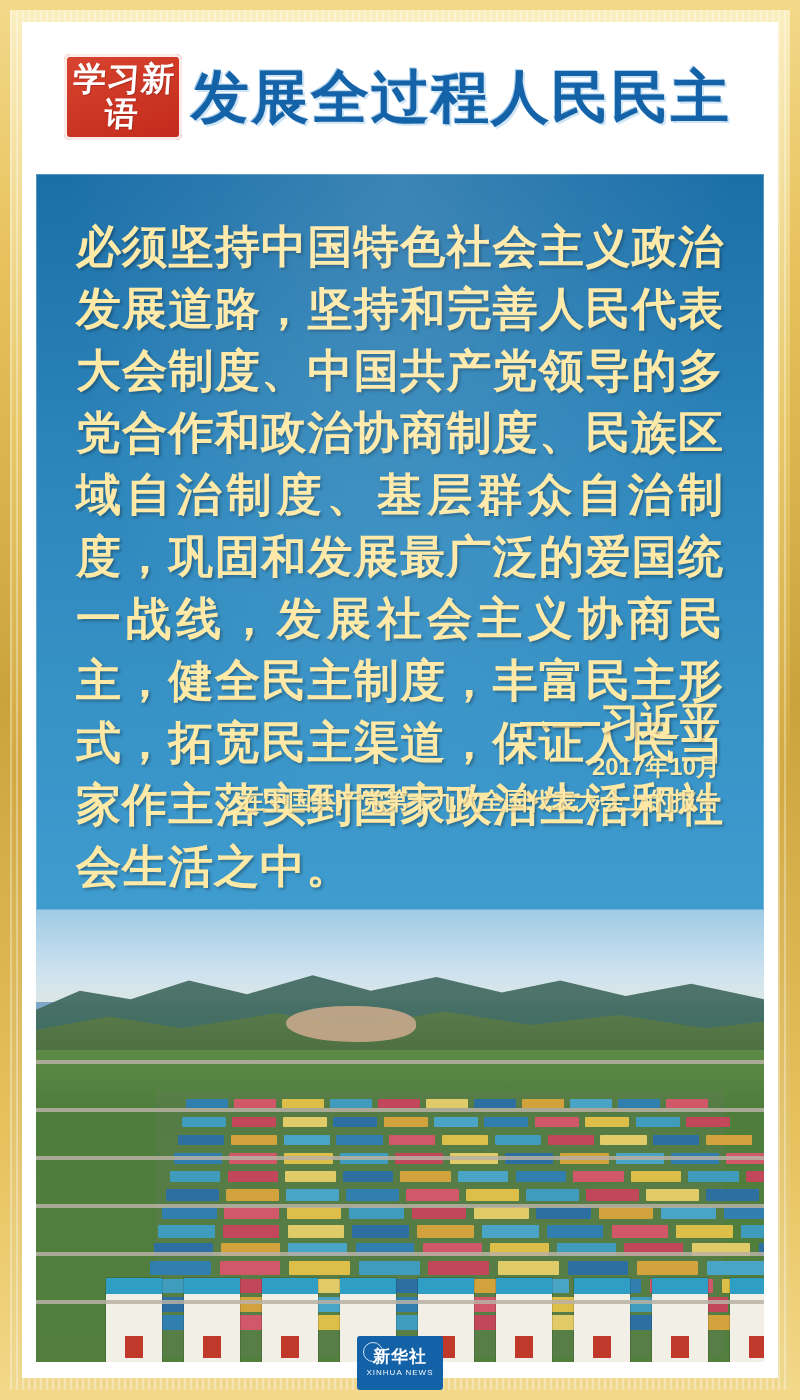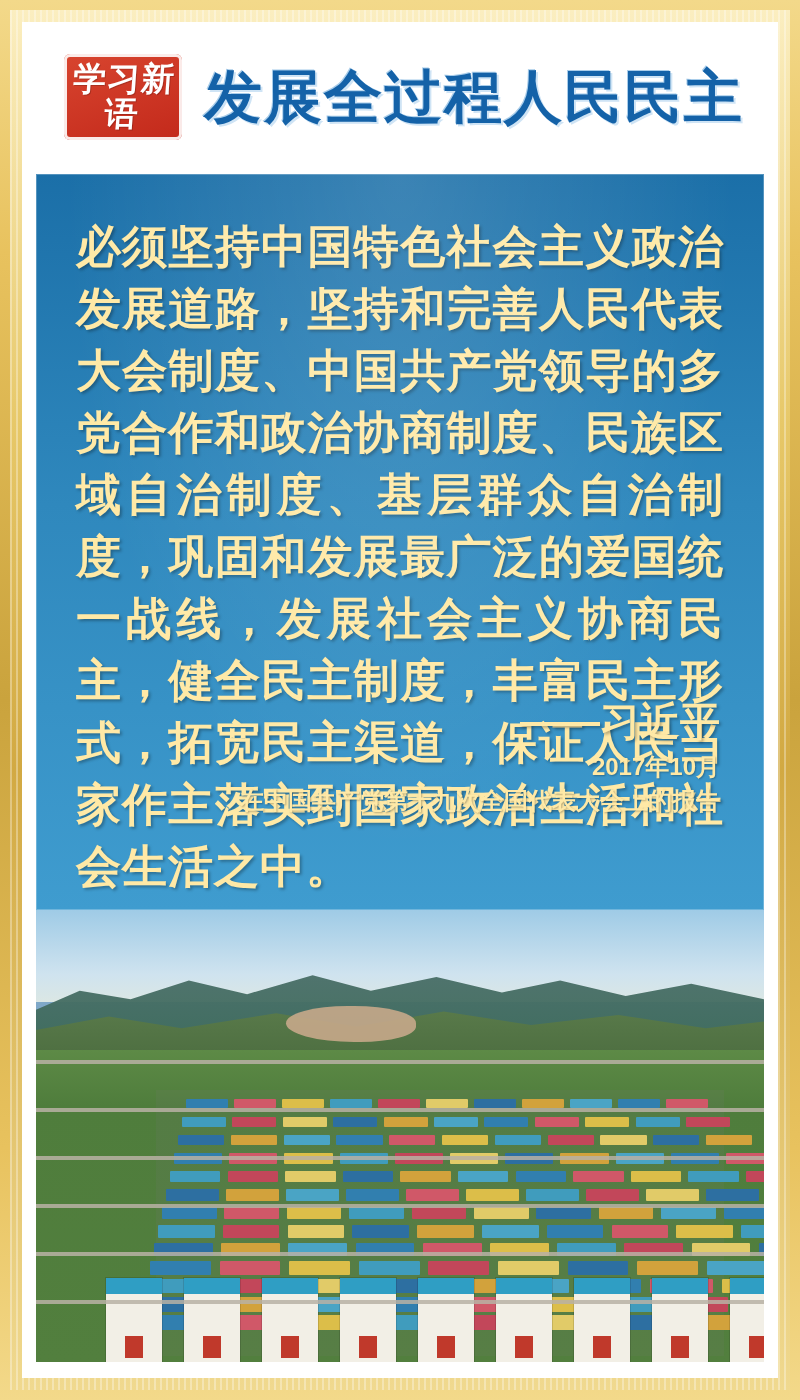--- a/index.html
+++ b/index.html
@@ -68,21 +68,21 @@
     line-height: 35px;
     font-weight: bold;
     letter-spacing: 1px;
     text-align: center;
     font-family: "Liberation Serif", serif;
     transform: skewX(-4deg);
     text-shadow: 1px 1px 0 rgba(0,0,0,0.18);
   }
   .header-title {
     position: absolute;
-    left: 182px;
+    left: 169px;
     top: 36px;
     font-size: 58px;
     font-weight: bold;
     letter-spacing: 2px;
     line-height: 78px;
     color: #1462a8;
     font-family: "Liberation Sans", sans-serif;
     text-shadow:
       2px 2px 0 #cfe4f5,
       -1px -1px 0 #a9cdea;
@@ -459,14 +459,19 @@
         <div class="road" style="left: 0px; right: 0px; top: 198px; height: 4px;"></div>
         <div class="road" style="left: 0px; right: 0px; top: 246px; height: 4px;"></div>
         <div class="road" style="left: 0px; right: 0px; top: 294px; height: 4px;"></div>
         <div class="road" style="left: 0px; right: 0px; top: 342px; height: 4px;"></div>
         <div class="road" style="left: 0px; right: 0px; top: 390px; height: 4px;"></div>
       </div>
 
     <div class="footer"></div>
   </div>
 
+  <div class="xinhua">
+    <div class="globe"></div>
+    <div class="cn">新华社</div>
+    <div class="en">XINHUA NEWS</div>
+  </div>
 
 </div>
 
 </body></html>

